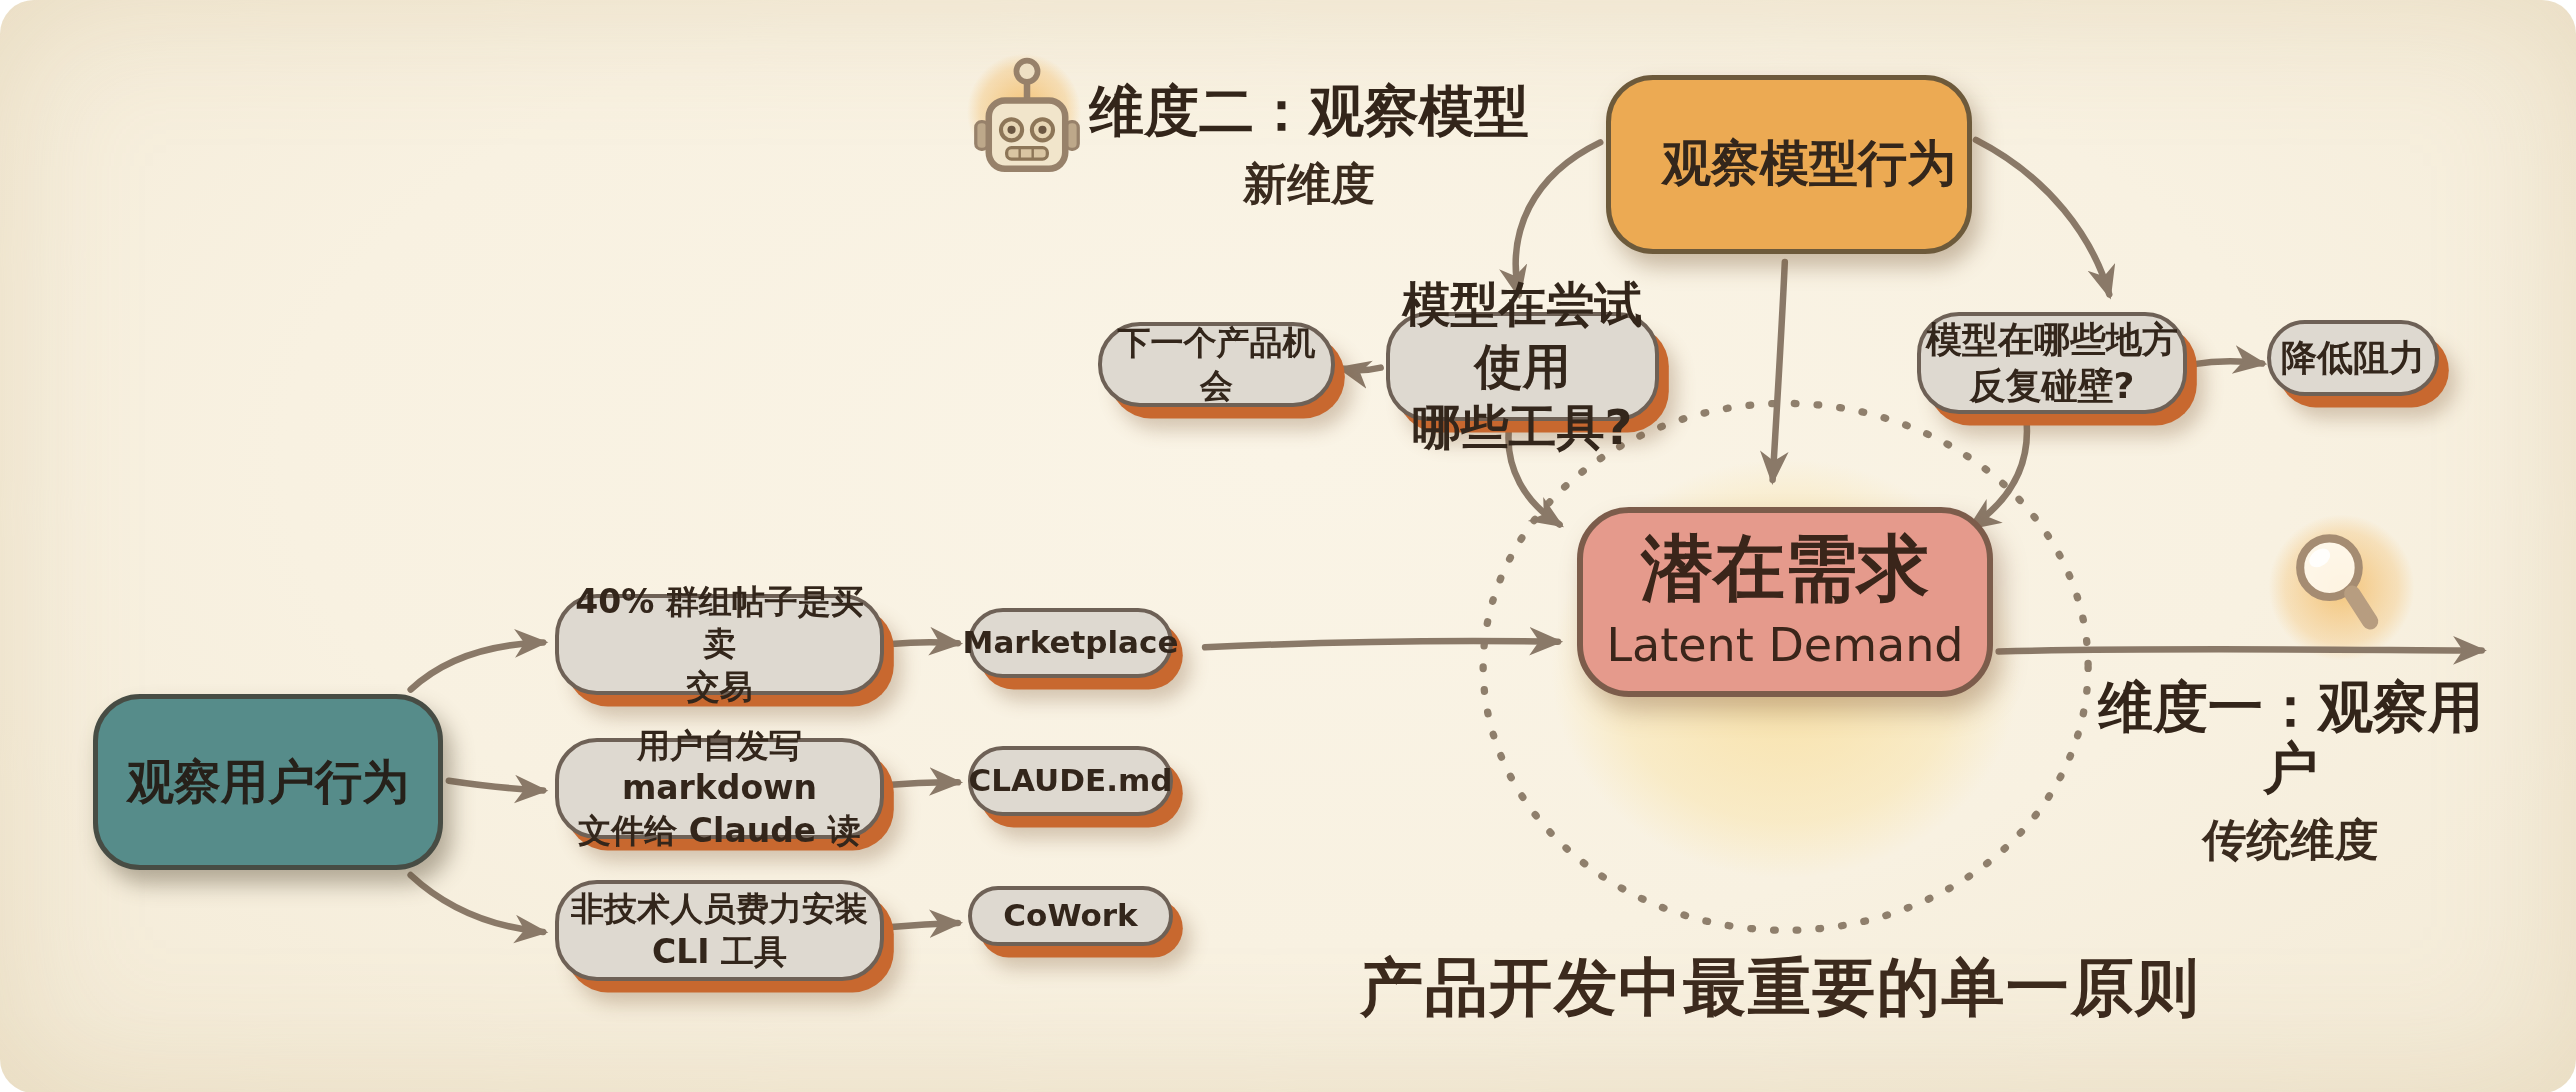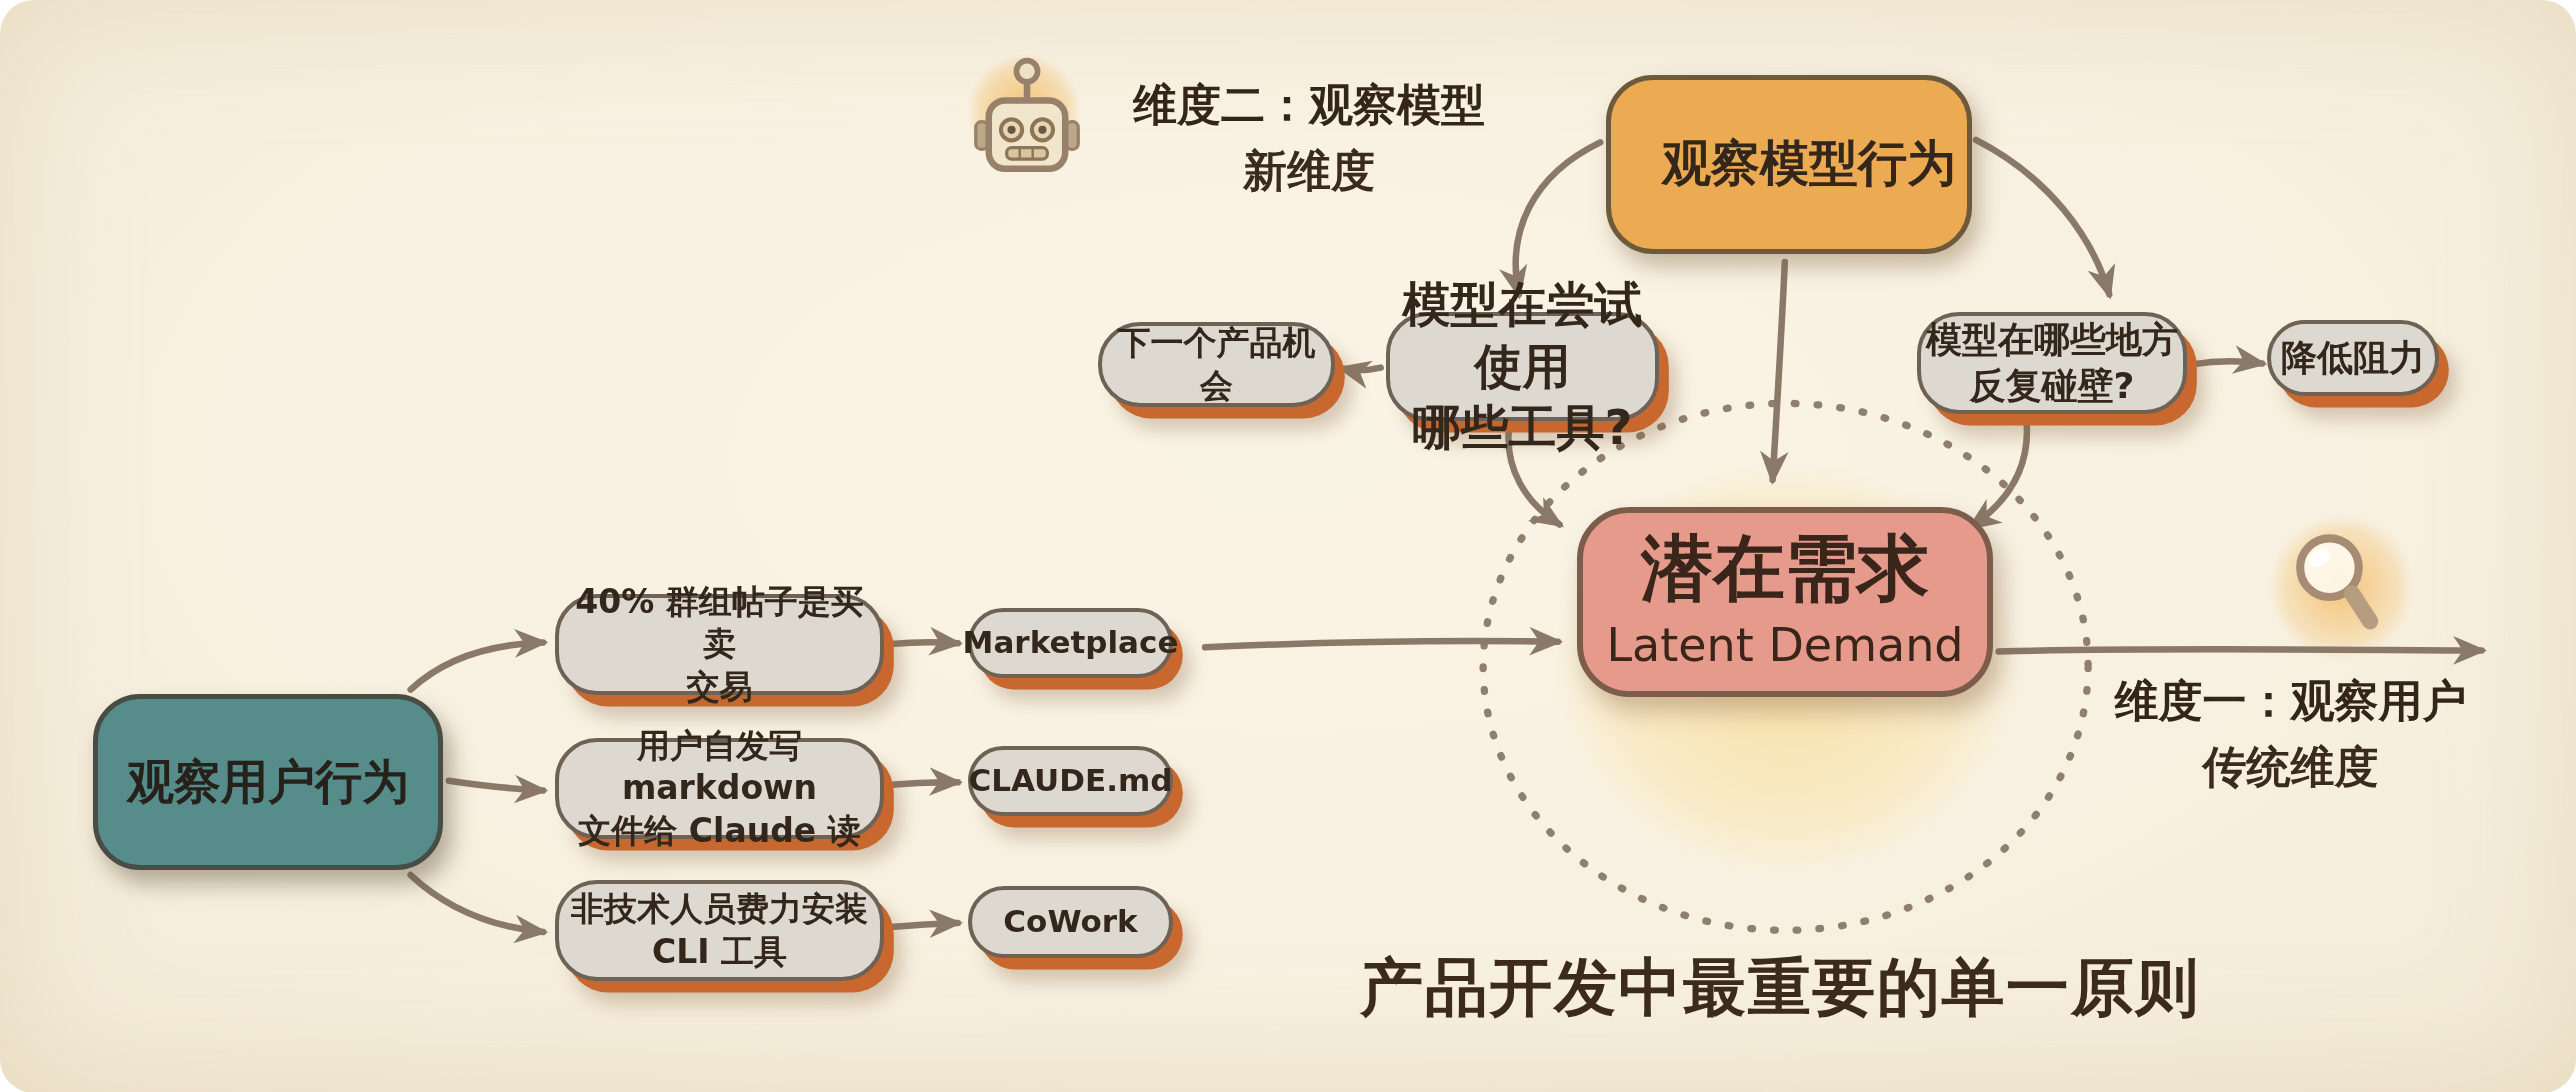--- a/index.html
+++ b/index.html
@@ -63,25 +63,25 @@
   #latent-en{font-size:46px; font-weight:500; margin-top:8px;}
   #node-tools-question{left:1386px; top:312px; width:273px; height:109px; font-size:48px;}
   #node-next-product{left:1098px; top:322px; width:237px; height:85px; font-size:33px;}
   #node-stuck-question{left:1917px; top:312px; width:270px; height:102px; font-size:36px;}
   #node-reduce-friction{left:2267px; top:320px; width:172px; height:76px; font-size:36px;}
   #node-obs-1{left:555px; top:594px; width:329px; height:101px; font-size:33px;}
   #node-obs-2{left:555px; top:738px; width:329px; height:101px; font-size:33px;}
   #node-obs-3{left:555px; top:880px; width:329px; height:101px; font-size:33px;}
   #node-prod-1{left:968px; top:608px; width:205px; height:70px; font-size:31px;}
   #node-prod-2{left:968px; top:746px; width:205px; height:70px; font-size:31px;}
-  #node-prod-3{left:968px; top:886px; width:205px; height:72px; font-size:31px;}
+  #node-prod-3{left:968px; top:886px; width:205px; height:60px; font-size:31px;}
   .dim-header{position:absolute; z-index:3; text-align:center;}
   #dim2-text{left:1065px; top:81px; width:488px;}
   #dim1-text{left:2079px; top:677px; width:423px;}
-  .dim-title{font-size:44px; font-weight:700; color:#33251a; line-height:1.1;}
+  .dim-title{font-size:55px; font-weight:700; color:#33251a; line-height:1.1;}
   .dim-sub{font-size:44px; font-weight:700; color:#3a2b1e; margin-top:13px;}
   #robot-icon{left:974px; top:55px; width:106px; height:122px; z-index:3;}
   #magnifier-icon{left:2287px; top:527px; width:102px; height:122px; z-index:3;}
   #tagline{
     left:1288px; top:945px; width:984px; z-index:3; text-align:center;
     font-size:63px; font-weight:700; color:#3c2a1d; letter-spacing:1.6px;
   }
 </style>
 </head>
 <body>

